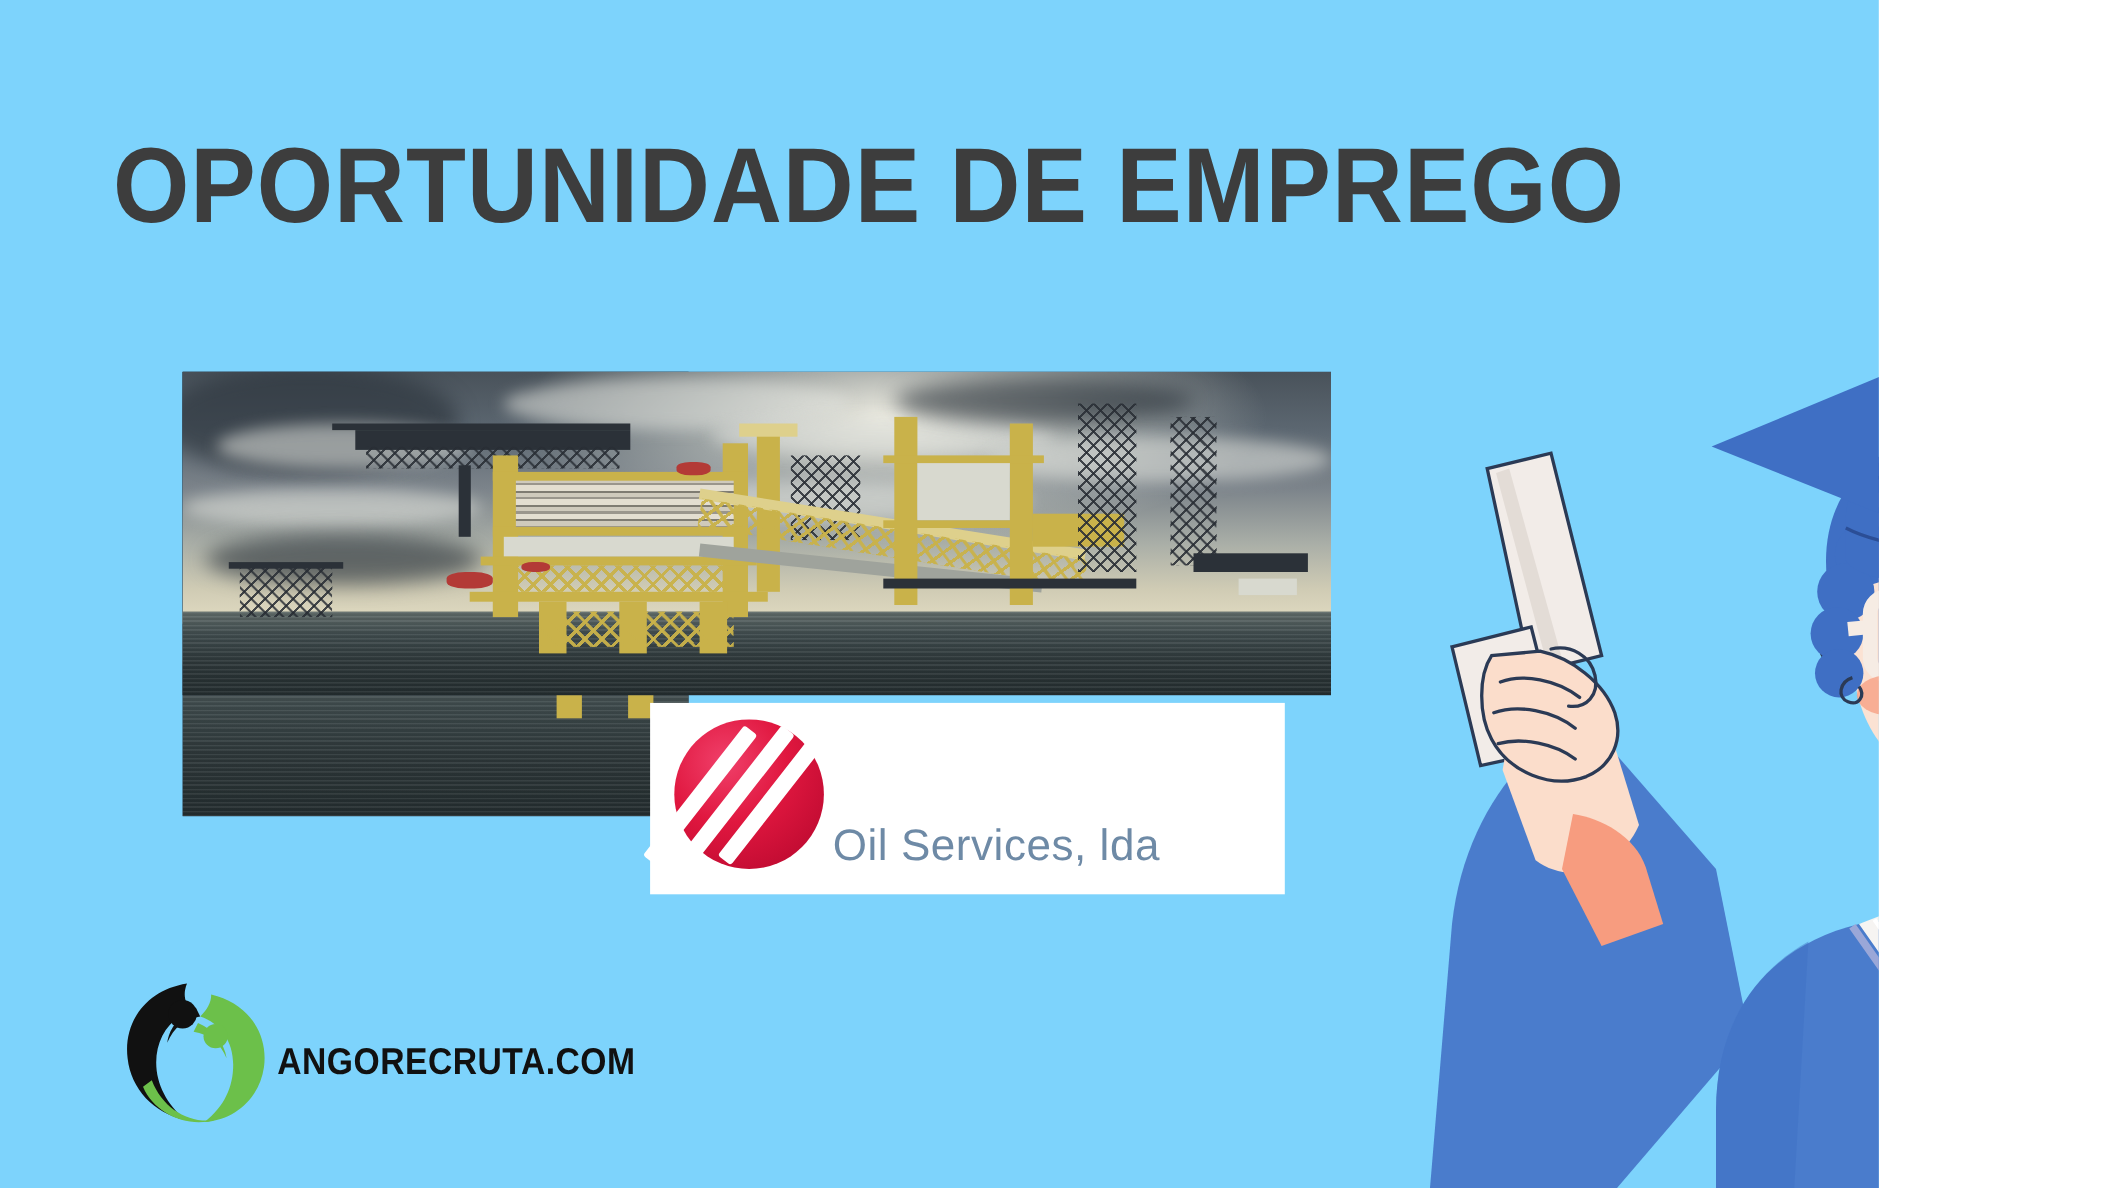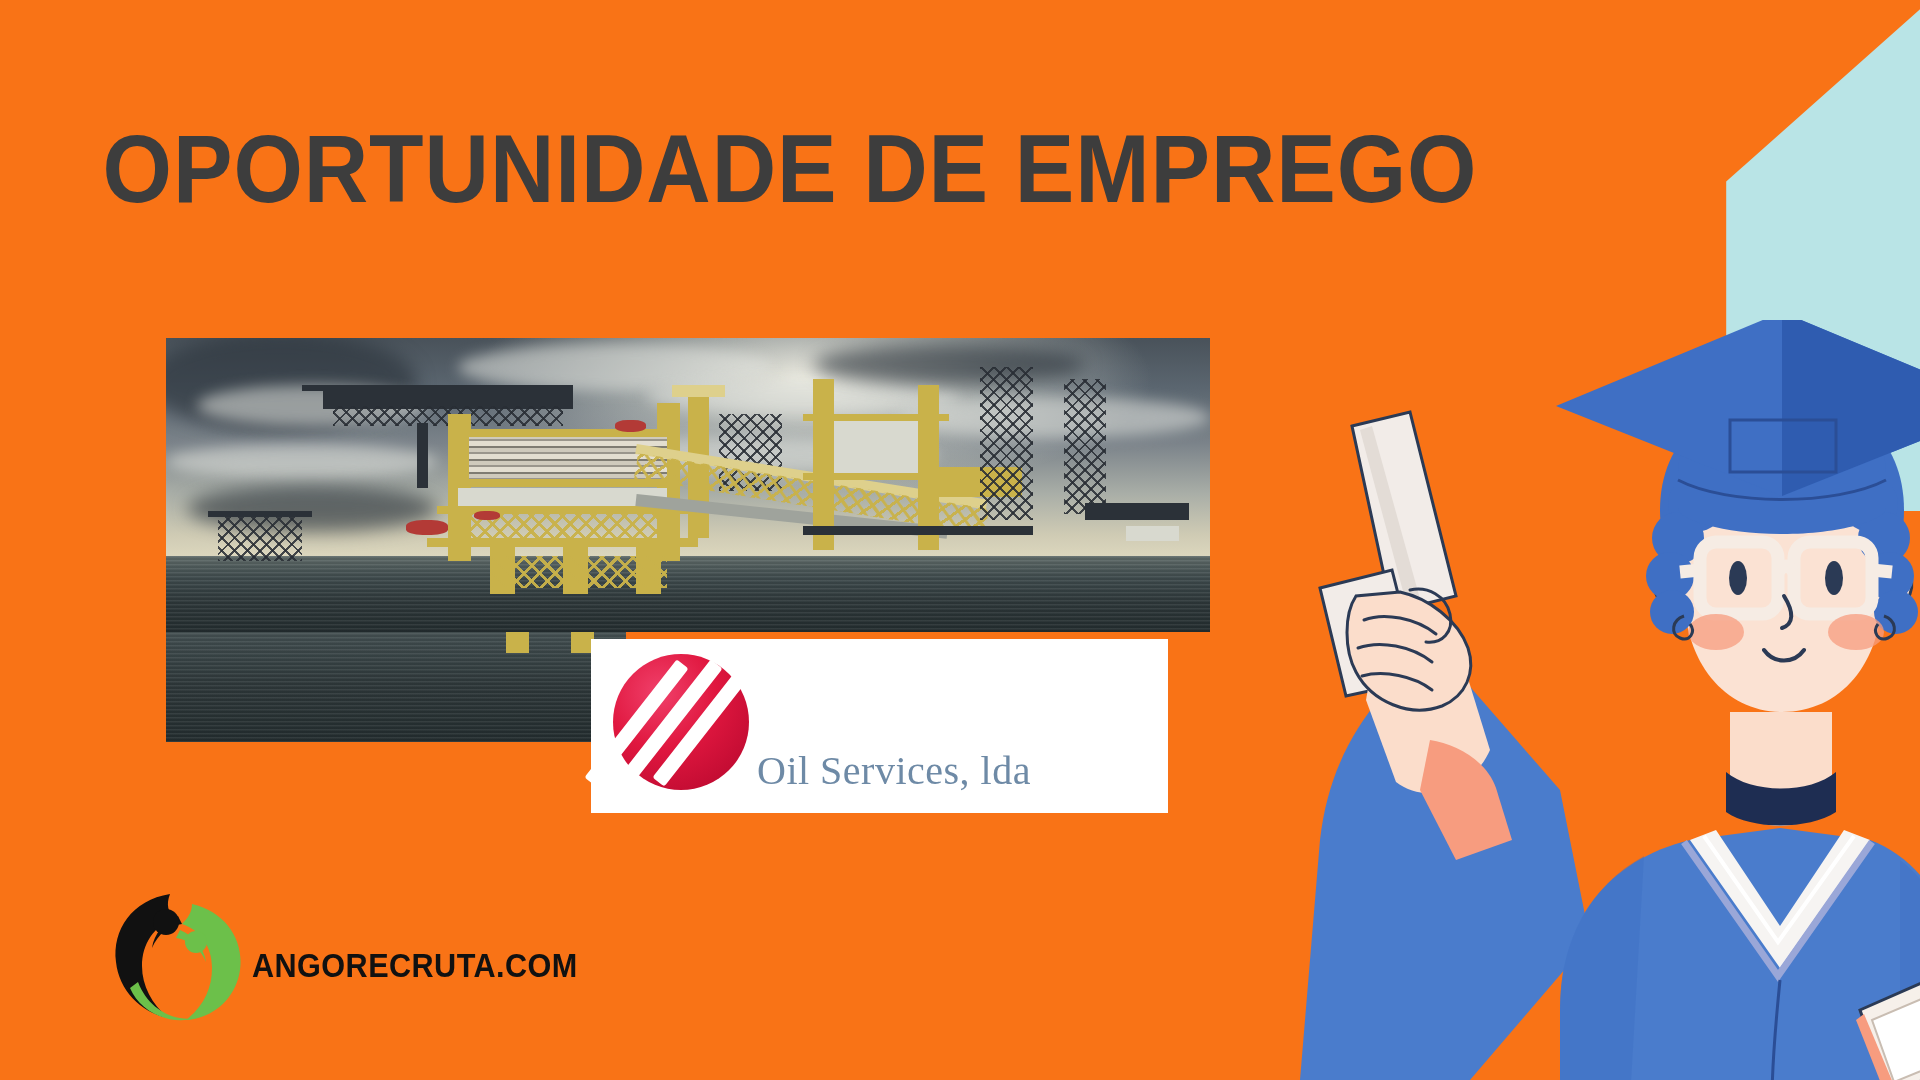--- a/index.html
+++ b/index.html
@@ -2,23 +2,23 @@
 <html><head>
 <meta charset="utf-8">
 <style>
   html, body {
     margin: 0;
     padding: 0;
     background: #ffffff;
   }
   #poster {
     position: relative;
-    width: 1920px;
+    width: 1708px;
     height: 1080px;
-    background: #f97316;
+    background: #7dd3fc;
     overflow: hidden;
     font-family: "Liberation Sans", sans-serif;
   }
 
   
   .teal-shape {
     position: absolute;
     left: 1645px;
     top: -4px;
     width: 290px;
@@ -140,21 +140,21 @@
     position:absolute; left:162px; top:14px;
     font-family:"Liberation Serif", serif;
     font-weight:700;
     font-size:92px;
     color:#1f4e79;
     letter-spacing:-1px;
     line-height:1.05;
   }
   .metal-sub {
     position:absolute; left:166px; top:108px;
-    font-family:Liberation Serif, serif;
+    font-family:Liberation Sans, sans-serif;
     font-weight:400;
     font-size:40px;
     color:#6e8aa6;
     letter-spacing:0.5px;
   }
 
   
   .ango-logo { position:absolute; left:108px; top:886px; width:140px; height:140px; }
   .ango-text {
     position:absolute; left:252px; top:946px;

